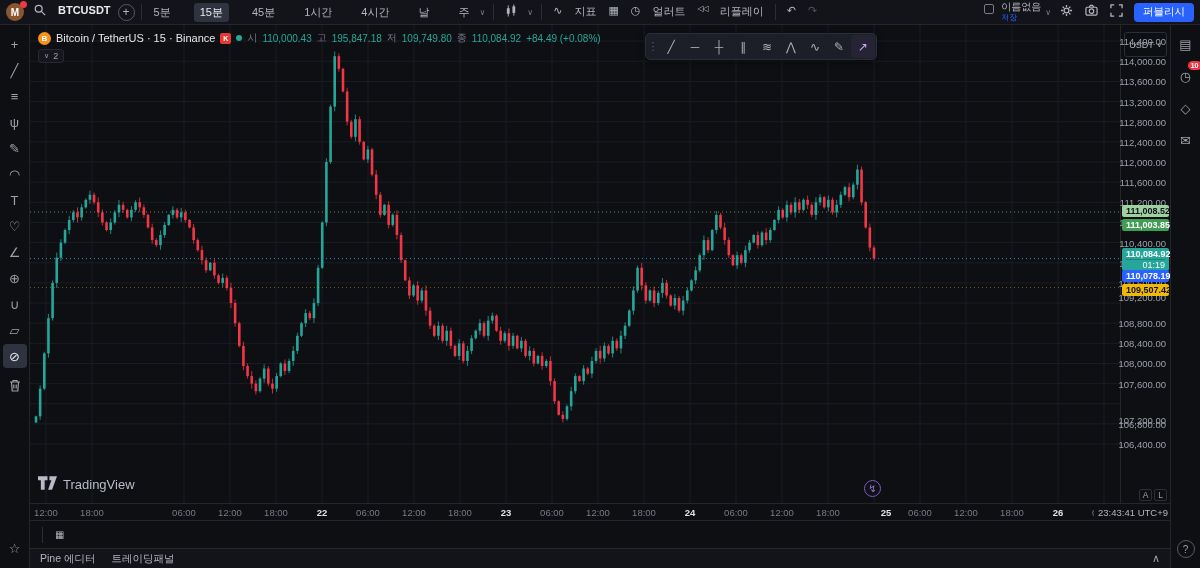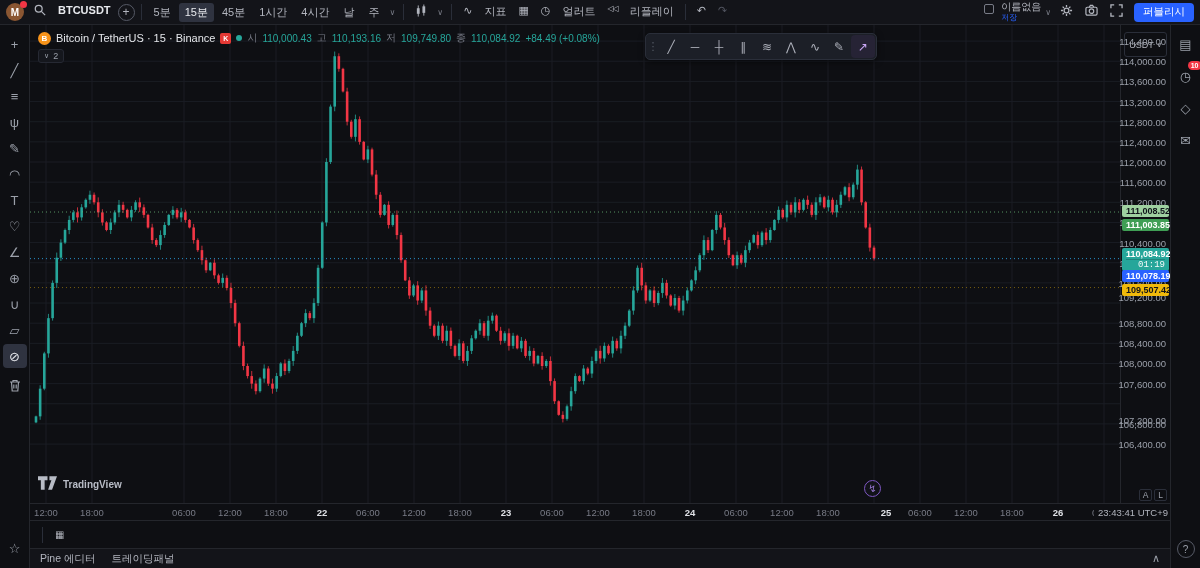--- a/index.html
+++ b/index.html
@@ -66,21 +66,21 @@
   .chip{position:absolute;left:8px;top:24px;background:#15171d;border:1px solid #262933;border-radius:3px;
         color:#9ba0aa;font-size:9px;padding:1px 5px;display:flex;gap:4px;align-items:center;z-index:3}
   .floattb{position:absolute;left:615px;top:8px;display:flex;align-items:center;background:#1c1f27;
            border:1px solid var(--border2);border-radius:5px;box-shadow:0 2px 6px rgba(0,0,0,.5);
            padding:1px;z-index:4}
   .ft-btn{width:24px;height:23px;display:flex;align-items:center;justify-content:center;color:#aeb1bb;
           font-size:12px;border-radius:4px}
   .ft-btn.active{color:#c9a7f5;background:#262335}
   .ft-handle{width:12px;color:#565a66;font-size:11px}
   .watermark{position:absolute;left:8px;top:451px;display:flex;align-items:center;gap:6px;color:#b8bcc6;z-index:2}
-  .wm-text{font-size:10px;font-weight:700}
+  .wm-text{font-size:13px;font-weight:400}
   .lightning{position:absolute;left:834px;top:455px;width:17px;height:17px;border-radius:50%;
              border:1.5px solid #7e57c2;color:#9575cd;background:rgba(18,19,26,.85);display:flex;
              align-items:center;justify-content:center;font-size:10px;z-index:2}
 
   
   #pscale{position:absolute;left:1120px;top:25px;width:50px;height:478px;border-left:1px solid var(--border);z-index:4}
   .curbtn{position:absolute;top:7px;left:3px;right:3px;height:25px;border:1px solid var(--border2);
           border-radius:3px;color:var(--mid);font-size:9px;display:flex;align-items:center;
           justify-content:center;gap:3px}
   .ptick{position:absolute;right:4px;transform:translateY(-50%);font-size:9.5px;color:#9ba0aa;white-space:nowrap}
@@ -118,21 +118,21 @@
           <circle cx="5.5" cy="5.5" r="4"></circle>
             <line x1="8.6" y1="8.6" x2="13" y2="13"></line>
         </svg>
       </span>
       <span>BTCUSDT</span>
     </button>
     <button class="circle-plus">
       <span>+</span>
     </button>
     <i class="vsep"></i>
-    <div id="tf-group" style="display: flex; align-items: center; gap: 2px;">
+    <div id="tf-group" style="display: flex; align-items: center; gap: 17px;">
         <button class="tf">5분</button>
         <button class="tf active">15분</button>
         <button class="tf">45분</button>
         <button class="tf">1시간</button>
         <button class="tf">4시간</button>
         <button class="tf">날</button>
         <button class="tf">주</button>
       </div>
     <button class="caret">∨</button>
     <i class="vsep"></i>
@@ -700,21 +700,21 @@
     </svg>
 
   <div class="legend">
     <span class="btc">B</span>
     <span class="lt">Bitcoin / TetherUS · 15 · Binance</span>
     <span class="kbadge">K</span>
     <span class="odot"></span>
     <span class="ol">시</span>
     <span class="ov">110,000.43</span>
     <span class="ol">고</span>
-    <span class="ov">110,193.16</span>
+    <span class="ov">195,847.18</span>
     <span class="ol">저</span>
     <span class="ov">109,749.80</span>
     <span class="ol">종</span>
     <span class="ov">110,084.92</span>
     <span class="chg">+84.49 (+0.08%)</span>
   </div>
 
   <div class="chip">
     <span style="font-size:7px">∨</span>
     <span>2</span>
@@ -776,21 +776,21 @@
     </div>
   <div id="pmarkers">
       <div class="pmark" style="top: 180.443px; background: rgb(159, 208, 160); color: rgb(16, 19, 26);">
         <div>111,008.52</div>
       </div>
       <div class="pmark" style="top: 194.443px; background: rgb(63, 158, 84); color: rgb(255, 255, 255);">
         <div>111,003.85</div>
       </div>
       <div class="pmark" style="top: 222.963px; background: rgb(38, 166, 154); color: rgb(255, 255, 255);">
         <div>110,084.92</div>
-        <div style="font-weight: 400; opacity: 0.95; border-top: 1px solid rgba(0, 0, 0, 0.2); font-family: Liberation Mono, monospace;">01:19</div>
+        <div style="font-weight: 400; opacity: 0.95; border-top: 1px solid rgba(0, 0, 0, 0.2);">01:19</div>
       </div>
       <div class="pmark" style="top: 244.963px; background: rgb(41, 98, 255); color: rgb(255, 255, 255);">
         <div>110,078.19</div>
       </div>
       <div class="pmark" style="top: 258.963px; background: rgb(240, 185, 11); color: rgb(16, 19, 26);">
         <div>109,507.42</div>
       </div>
     </div>
   <div class="al">
     <span>A</span>

